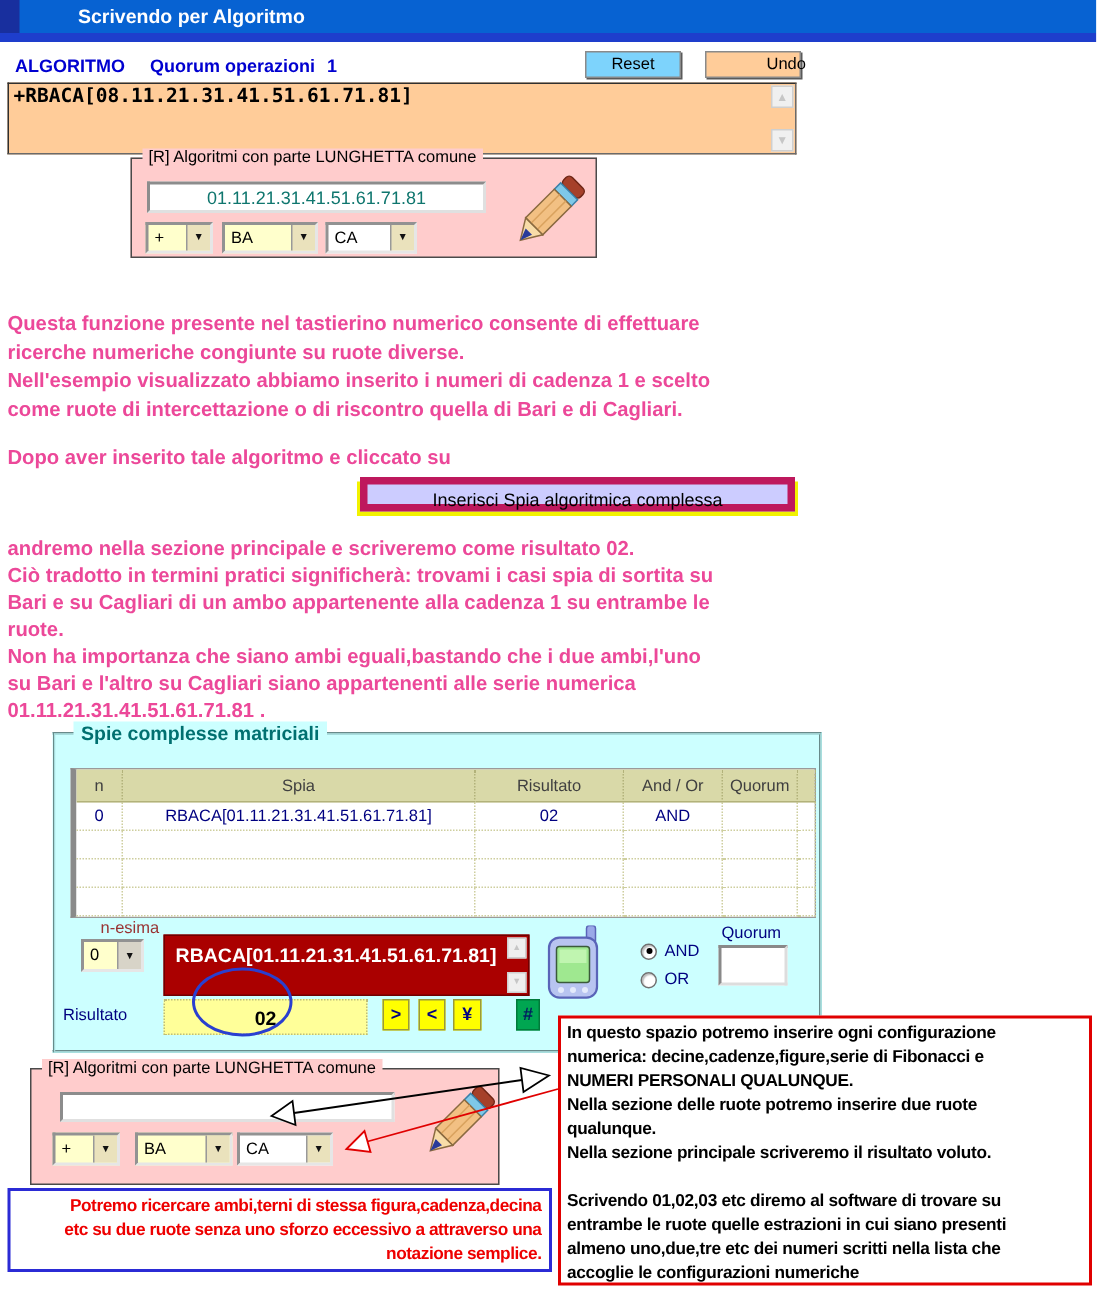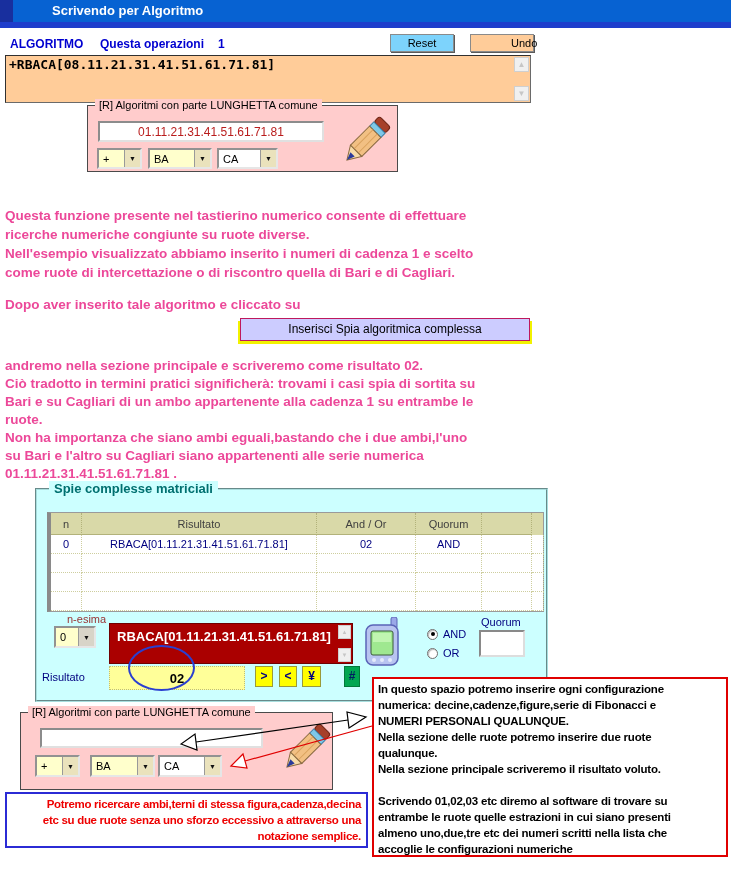--- a/index.html
+++ b/index.html
@@ -28,42 +28,42 @@
   .algo-text { left:9px; top:57px; font-family:"DejaVu Sans Mono", monospace;
                font-weight:bold; font-size:13px; color:#000; }
   .sb-btn { box-sizing:border-box; background:#F0F0F0; border:1px solid #CFCFCF;
             color:#C6C6C6; font-size:8px; text-align:center; line-height:13px; }
 
   
   .panel-pink { box-sizing:border-box; background:#FFCCCC; border:1px solid #4a4a4a; }
   .panel-legend { background:#FFCCCC; padding:0 4px; font-size:11px; color:#000; white-space:nowrap; }
 
   .text-input { box-sizing:border-box; background:#fff; border:2px inset #E0E0E0;
-                font-size:12px; color:#b91c1c; text-align:center; font-family:"Liberation Sans", sans-serif; }
+                font-size:12px; color:#0f766e; text-align:center; font-family:"Liberation Sans", sans-serif; }
 
   .combo { box-sizing:border-box; height:21px; background:#FFFFCC; border:2px inset #E6E6E6;
            display:flex; align-items:center; font-size:11px; color:#000; }
   .combo-white { background:#fff; }
   .combo-value { flex:1; padding-left:4px; }
   .combo-arrow { width:15px; height:100%; background:#EAE2BC; border-left:1px solid #999;
                  display:flex; align-items:center; justify-content:center; font-size:7px; color:#111; }
 
   
   .note { box-sizing:border-box; background:#fff; white-space:pre-line; font-weight:bold; }
   .note-red-border { border:2px solid #E00000; }
   .note-blue-border { border:2px solid #2B2BD5; }
   .note-blue-text { color:#0000D6; font-size:12px; line-height:16px; letter-spacing:-0.2px; padding:1px 3px; }
   .note-black-text { color:#000; font-size:11.5px; line-height:16px; letter-spacing:-0.2px; padding:2px 4px; }
   .note-red-text { color:#EE0000; font-size:11.5px; line-height:16px; letter-spacing:-0.3px; padding:2px 5px; }
 
   .para { color:#ec4899; font-weight:bold; font-size:13.5px; line-height:19px; white-space:pre-line; width:660px; }
   .para2 { line-height:18px; }
 
   .insert-btn { left:240px; top:318px; width:290px; height:23px; box-sizing:border-box;
-                background:#CCCCFF; border:1px solid #be185d;
+                background:#CCCCFF; border:5px solid #be185d;
                 box-shadow:2px 3px 0 #F2F200, -2px 3px 0 #F2F200;
                 font-size:12px; color:#000; text-align:center; line-height:21px; }
 
   
   .panel-cyan { left:35px; top:488px; width:513px; height:214px; box-sizing:border-box;
                 background:#CCFFFF; border:2px groove #A8DEDE; }
   .cyan-legend { background:#CCFFFF; padding:0 5px; color:#007070; font-weight:bold; font-size:13px; white-space:nowrap; }
 
   
   .mtable { left:47px; top:512px; width:497px; box-sizing:border-box;
@@ -109,21 +109,21 @@
 <body>
 
 <div id="screen">
 
   <div class="abs titlebar"></div>
   <div class="abs titlebar-corner"></div>
   <div class="abs titlebar-text">Scrivendo per Algoritmo</div>
   <div class="abs titlebar-strip"></div>
 
   <div class="abs blue-label" style="left:10px; top:37px;">ALGORITMO</div>
-  <div class="abs blue-label" style="left:100px; top:37px;">Questa operazioni</div>
+  <div class="abs blue-label" style="left:100px; top:37px;">Quorum operazioni</div>
   <div class="abs blue-label" style="left:218px; top:37px;">1</div>
   <div class="abs btn btn-reset" style="left:390px; top:34px; width:64px; height:18px; line-height:16px;">Reset</div>
   <div class="abs btn btn-undo" style="left:470px; top:34px; width:64px; height:18px; line-height:16px;padding-left:40px;">Undo</div>
 
   <div class="abs algo-area"></div>
   <div class="abs algo-text">+RBACA[08.11.21.31.41.51.61.71.81]</div>
   <div class="abs sb-btn" style="left:514px; top:57px; width:15px; height:15px;">▲</div>
   <div class="abs sb-btn" style="left:514px; top:86px; width:15px; height:15px;">▼</div>
 
   <div class="abs panel-pink" style="left:87px; top:105px; width:311px; height:67px;"></div>
@@ -167,20 +167,21 @@
 Non ha importanza che siano ambi eguali,bastando che i due ambi,l'uno
 su Bari e l'altro su Cagliari siano appartenenti alle serie numerica
 01.11.21.31.41.51.61.71.81 .</div>
 
   <div class="abs panel-cyan"></div>
   <div class="abs cyan-legend" style="left:49px; top:481px;">Spie complesse matriciali</div>
 
   <div class="abs mtable">
     <div class="mrow mhead">
       <div class="mcell">n</div>
+      <div class="mcell">Spia</div>
       <div class="mcell">Risultato</div>
       <div class="mcell">And / Or</div>
       <div class="mcell">Quorum</div>
       <div class="mcell"></div>
     </div>
     <div class="mrow mbody">
       <div class="mcell cell-red">0</div>
       <div class="mcell">RBACA[01.11.21.31.41.51.61.71.81]</div>
       <div class="mcell">02</div>
       <div class="mcell">AND</div>

